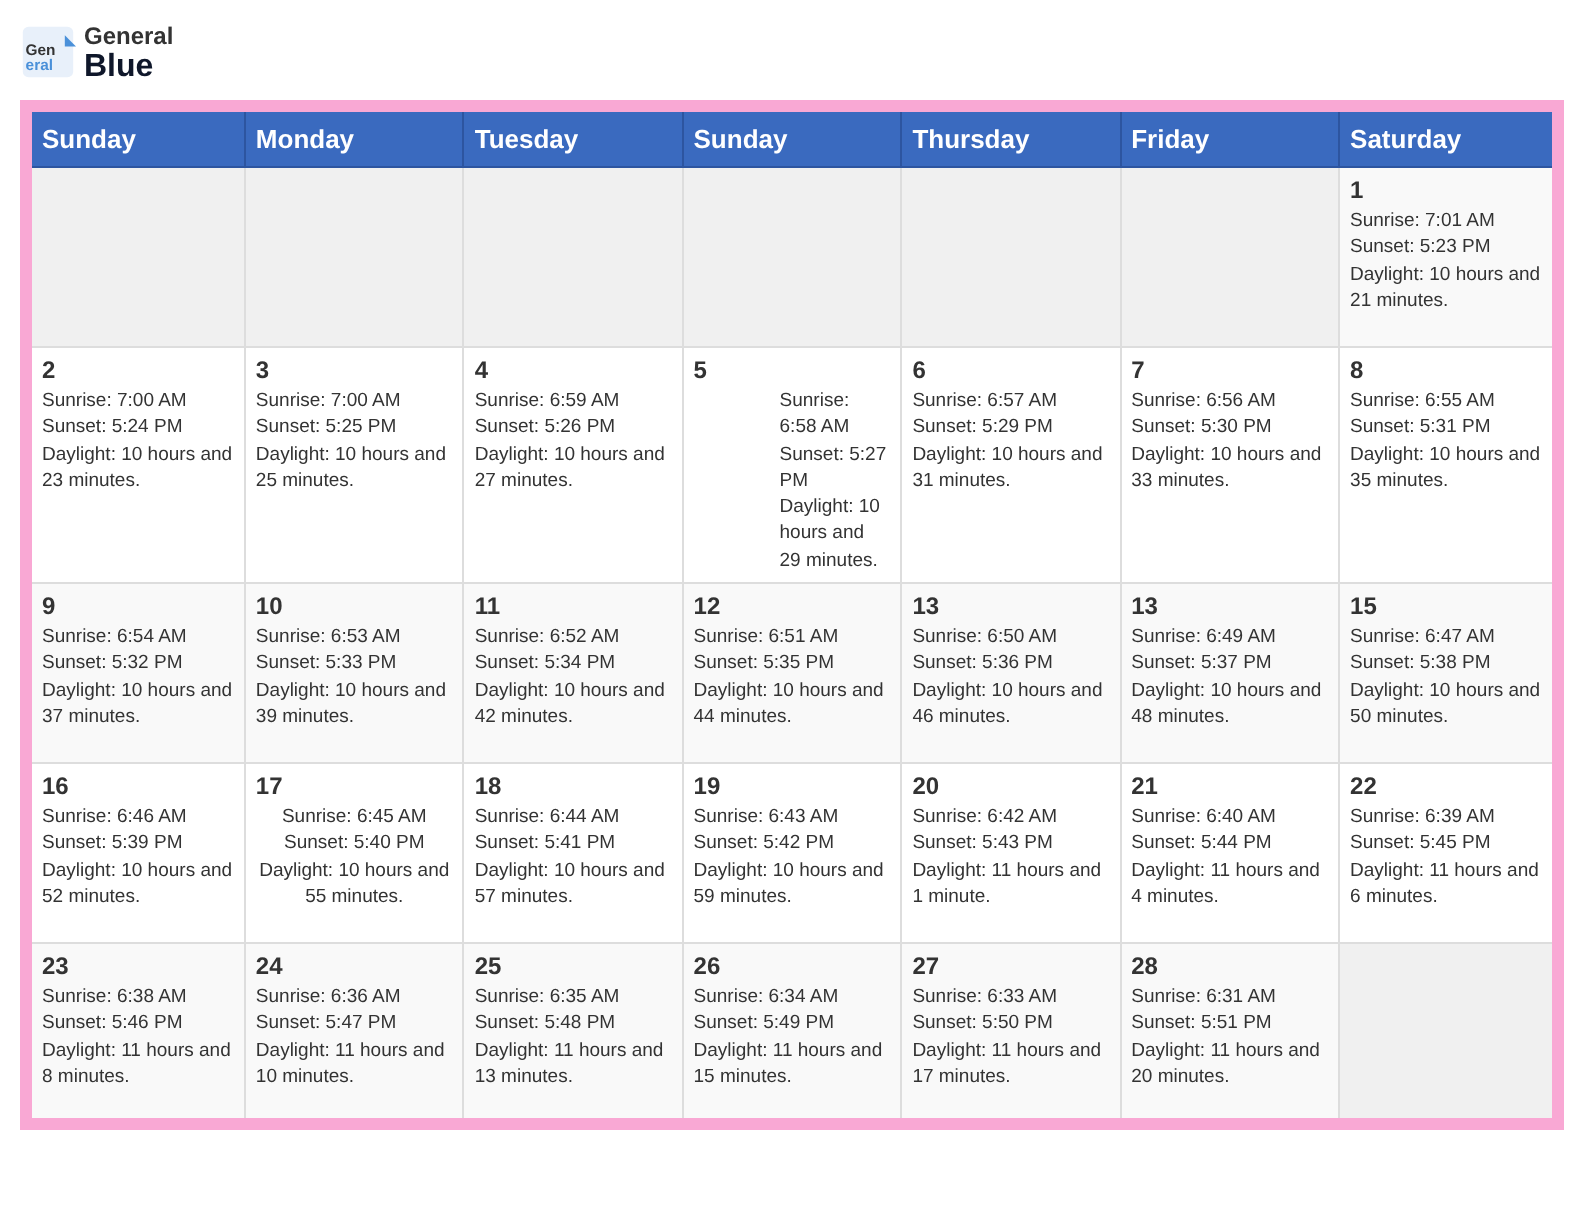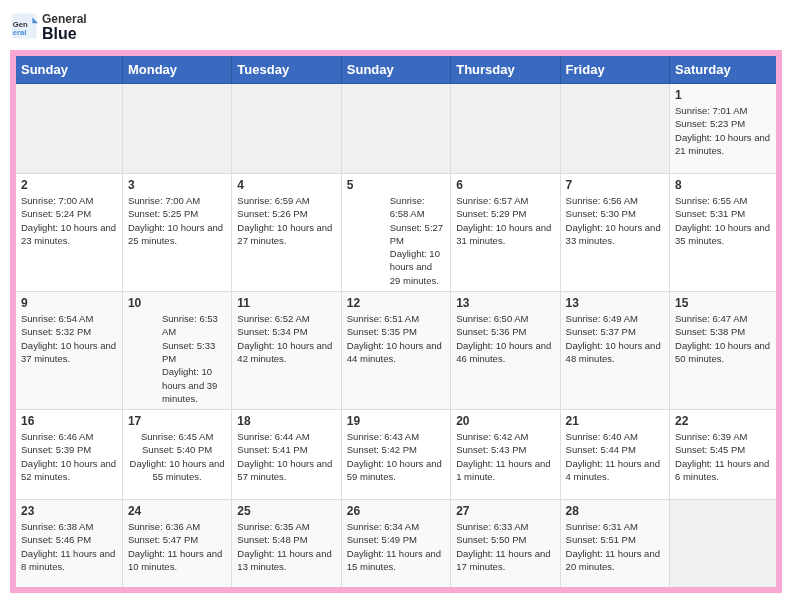--- a/index.html
+++ b/index.html
@@ -175,21 +175,21 @@
       </tr>
       <tr>
         <td>
           <span class="day-number">9</span>
           <div class="day-info" style="white-space: pre-line;">Sunrise: 6:54 AM
 Sunset: 5:32 PM
 Daylight: 10 hours and 37 minutes.</div>
         </td>
         <td>
           <span class="day-number">10</span>
-          <div class="day-info" style="white-space: pre-line; margin-left: 34px;">Sunrise: 6:53 AM
+          <div class="day-info" style="white-space: pre-line;">Sunrise: 6:53 AM
 Sunset: 5:33 PM
 Daylight: 10 hours and 39 minutes.</div>
         </td>
         <td>
           <span class="day-number">11</span>
           <div class="day-info" style="white-space: pre-line;">Sunrise: 6:52 AM
 Sunset: 5:34 PM
 Daylight: 10 hours and 42 minutes.</div>
         </td>
         <td>

